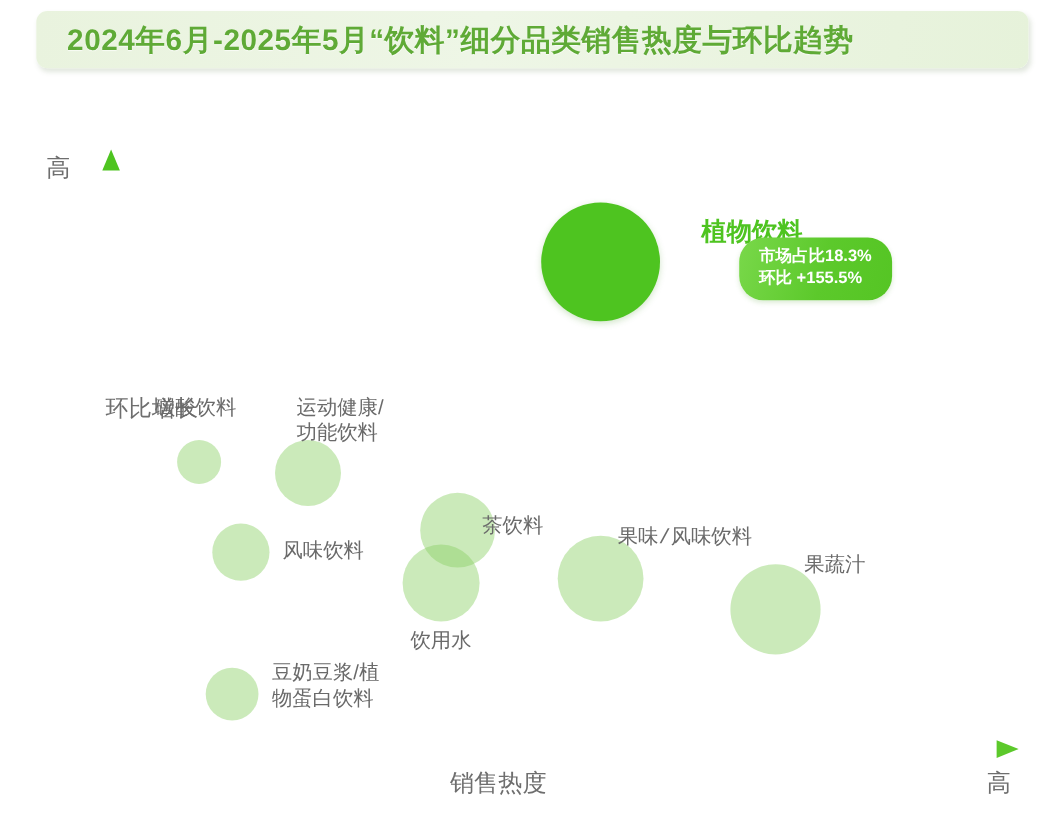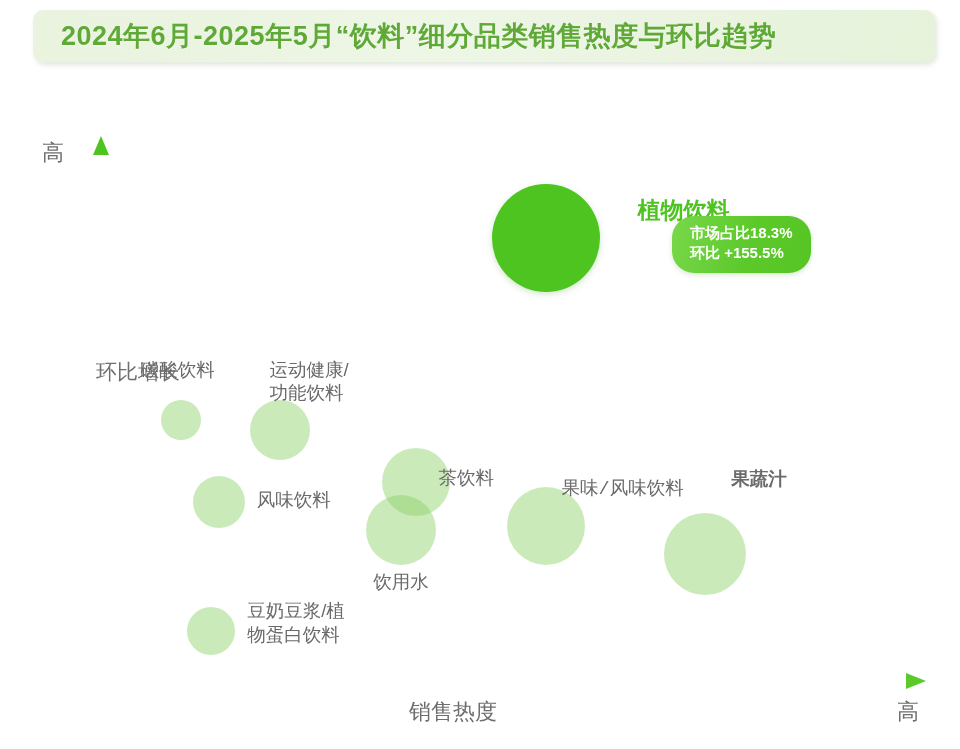--- a/index.html
+++ b/index.html
@@ -168,21 +168,21 @@
 功能饮料</div>
       <div class="bubble" title="碳酸饮料" style="left: 192.8px; top: 475.6px; width: 52px; height: 52px;"></div>
       <div class="bubble-label" style="left: 256.8px; top: 487.6px;">风味饮料</div>
       <div class="bubble" title="茶饮料" style="left: 382.4px; top: 448.4px; width: 68px; height: 68px;"></div>
       <div class="bubble-label" style="left: 438.4px; top: 466px;">茶饮料</div>
       <div class="bubble" title="饮用水" style="left: 366.2px; top: 495.4px; width: 70px; height: 70px;"></div>
       <div class="bubble-label" style="left: 373.2px; top: 570.4px;">饮用水</div>
       <div class="bubble" title="果味/风味饮料" style="left: 506.6px; top: 486.6px; width: 78px; height: 78px;"></div>
       <div class="bubble-label" style="left: 561.6px; top: 477.6px; font-family: Liberation Mono, monospace;">果味/风味饮料</div>
       <div class="bubble" title="果蔬汁" style="left: 664.2px; top: 513.4px; width: 82px; height: 82px;"></div>
-      <div class="bubble-label" style="left: 731.2px; top: 467px; font-weight: bold;">果蔬汁</div>
+      <div class="bubble-label" style="left: 731.2px; top: 501px;">果蔬汁</div>
       <div class="bubble" title="豆奶豆浆/植物蛋白饮料" style="left: 187.2px; top: 607.2px; width: 48px; height: 48px;"></div>
       <div class="bubble-label" style="left: 247.2px; top: 599.2px;">豆奶豆浆/植
 物蛋白饮料</div>
     </div>
 
   <div id="callout-badge">
     <div>市场占比18.3%</div>
     <div>环比 +155.5%</div>
   </div>
 

